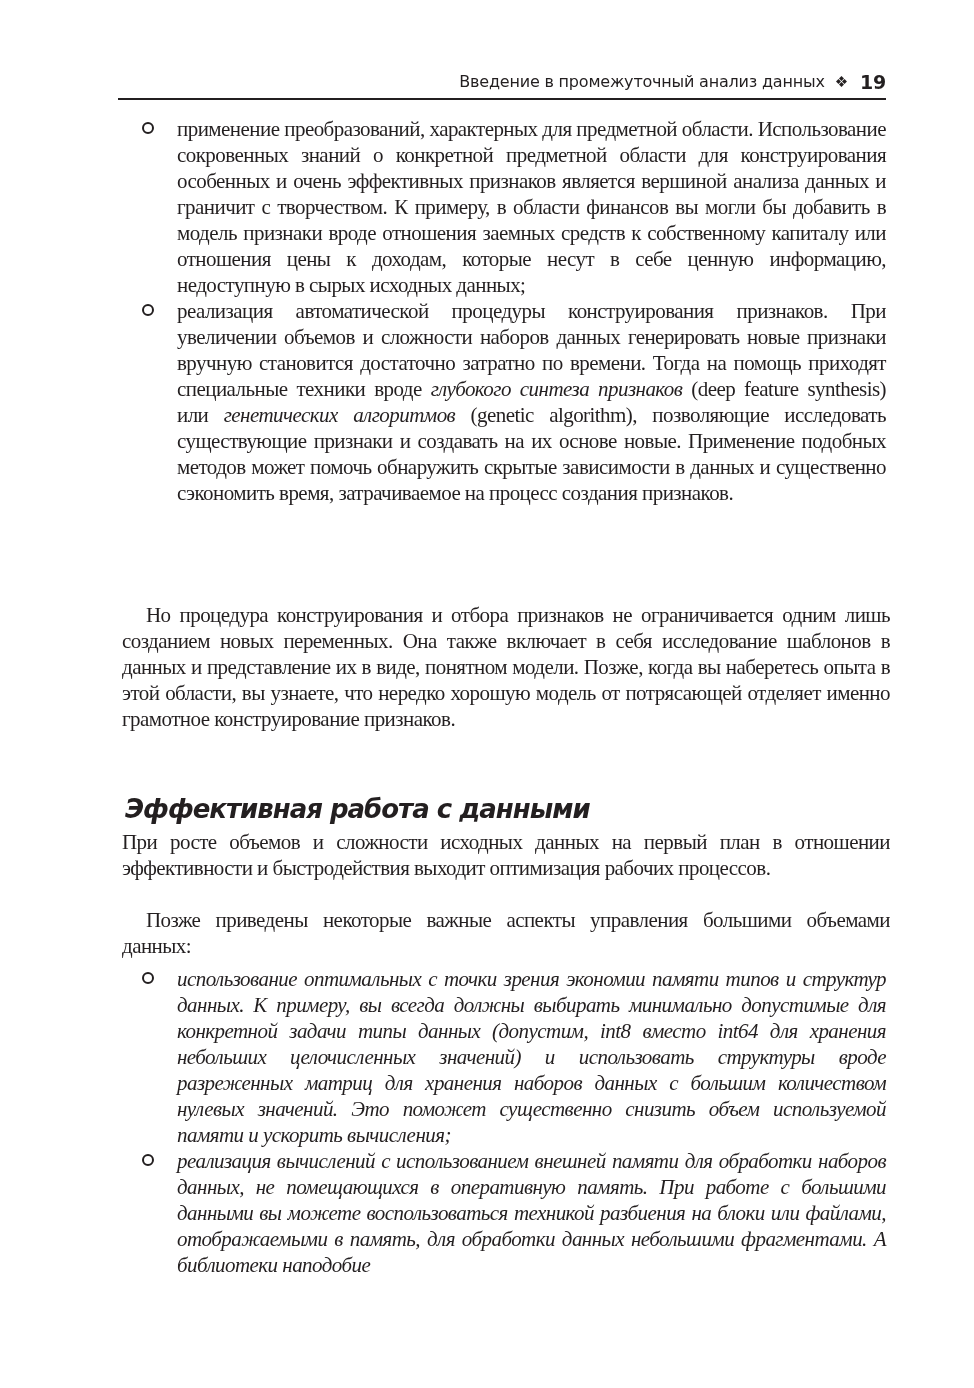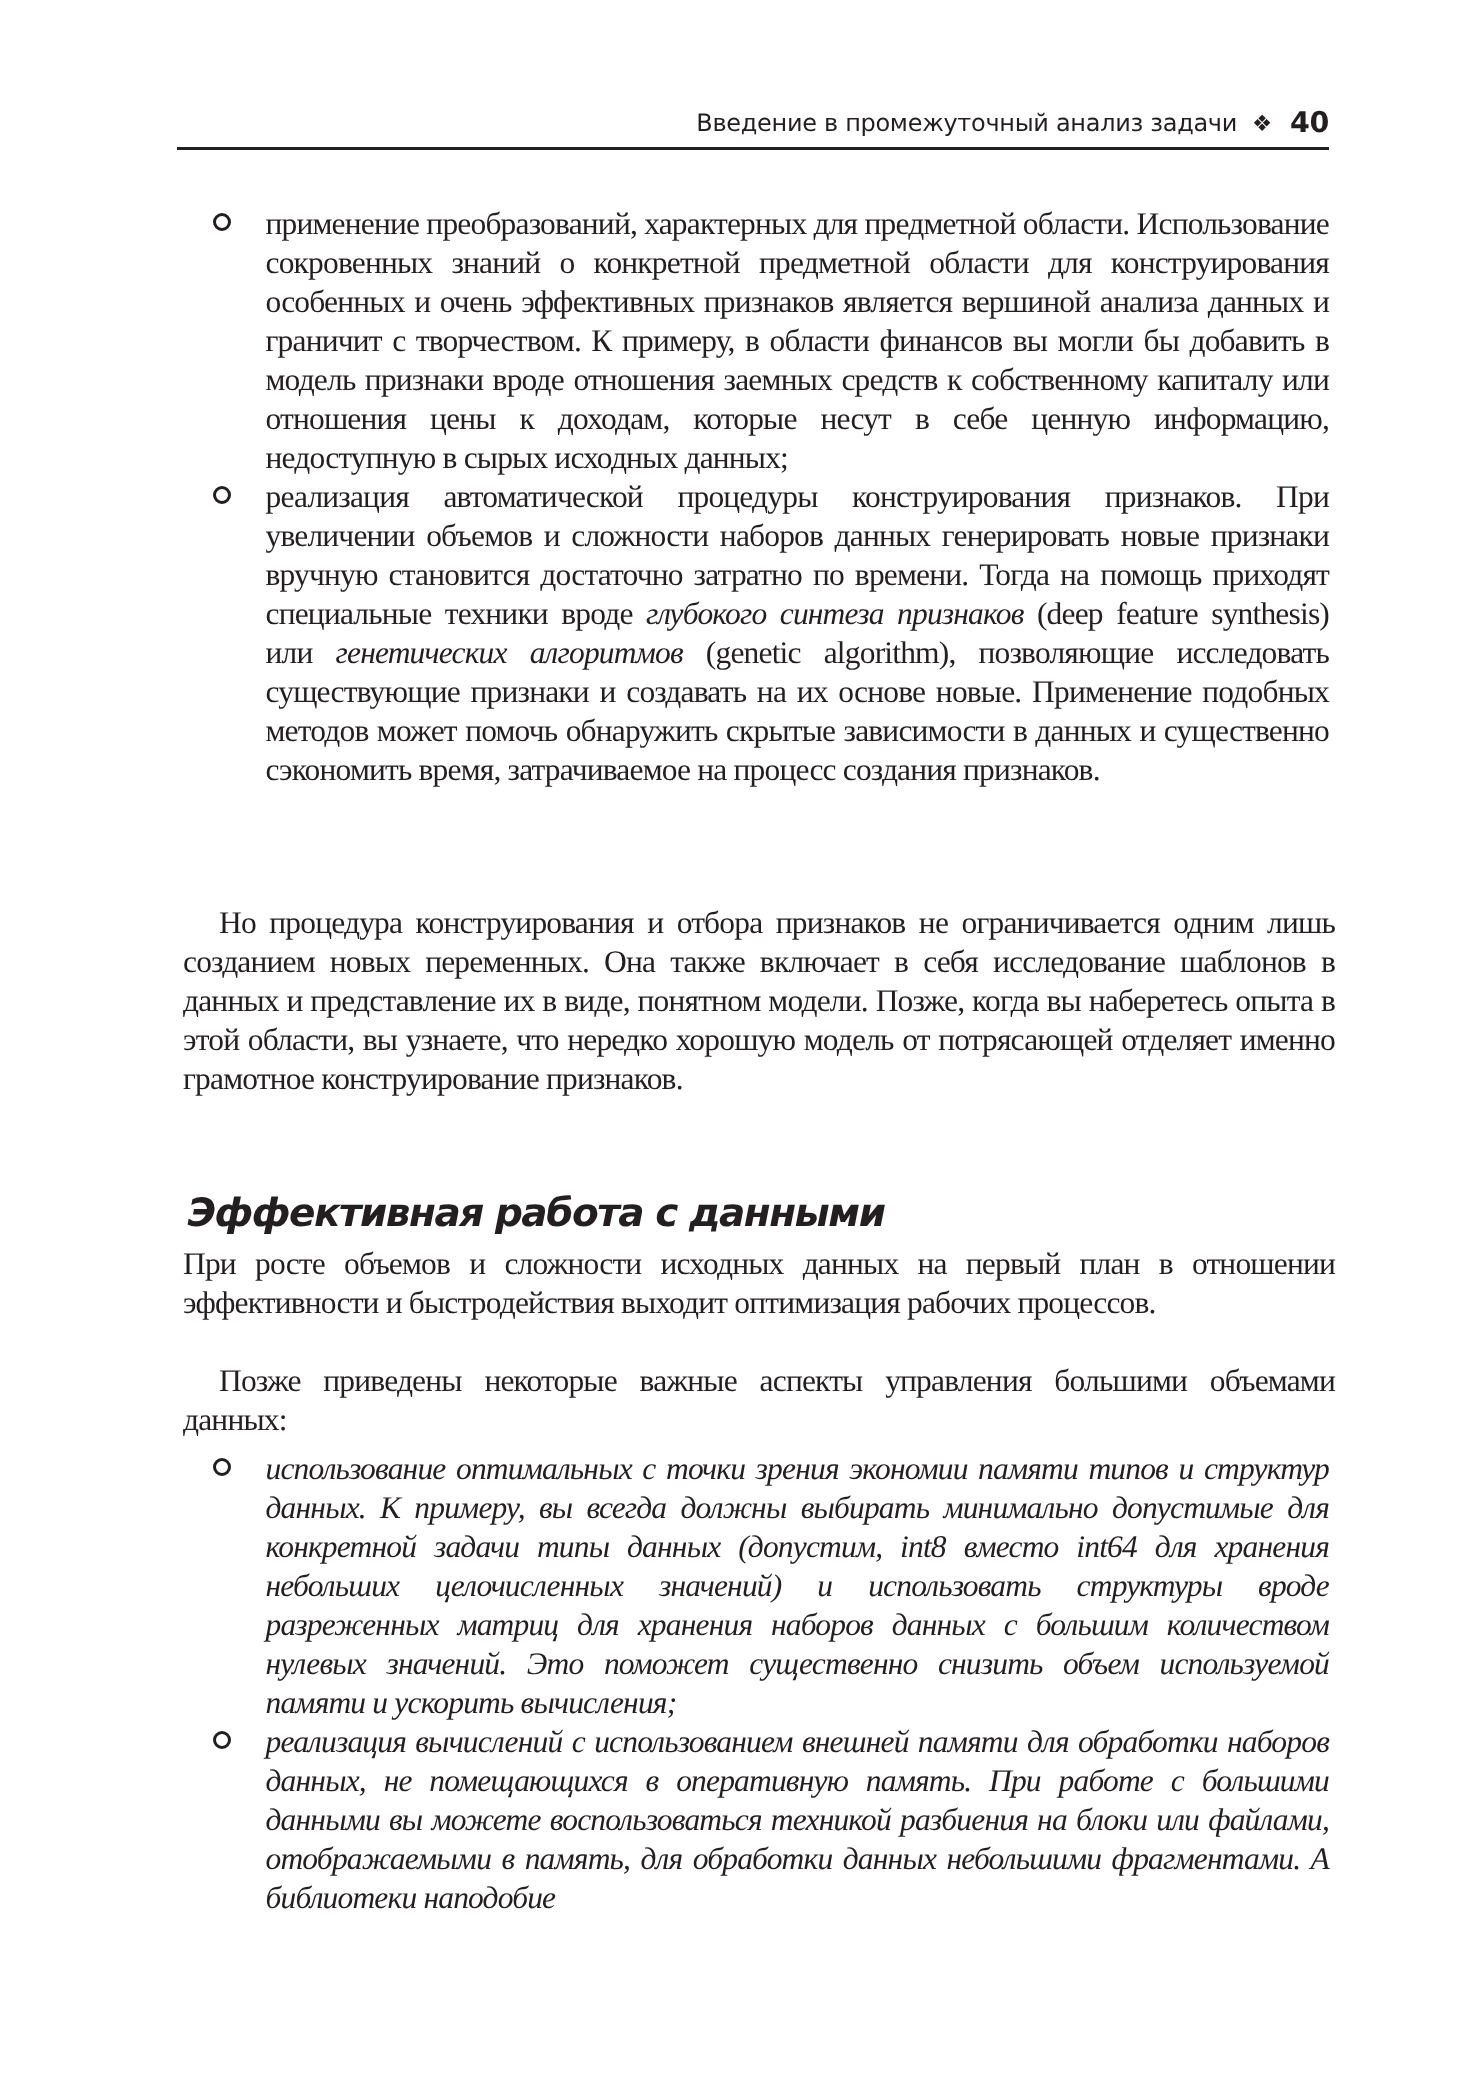--- a/index.html
+++ b/index.html
@@ -40,26 +40,26 @@
     font-family: "DejaVu Sans", sans-serif; font-weight: bold; font-style: italic;
     font-size: 26px; line-height: 36px; letter-spacing: -1px;
   }
 </style>
 </head>
 <body>
 
 <div class="page">
 
   <div class="running-head">
-    <span class="title">Введение в промежуточный анализ задачи</span>
+    <span class="title">Введение в промежуточный анализ данных</span>
     <span class="ornament">❖</span>
-    <span class="page-num">40</span>
+    <span class="page-num">19</span>
   </div>
 
-  <ul class="list body-text" style="top:136px;">
+  <ul class="list body-text" style="top:116px;">
     <li class="list-item">
       <span class="bullet"></span>
       <span>применение преобразований, характерных для предметной области. Использование сокровенных знаний о конкретной предметной области для конструирования особенных и очень эффективных признаков является вершиной анализа данных и граничит с творчеством. К примеру, в области финансов вы могли бы добавить в модель признаки вроде отношения заемных средств к собственному капиталу или отношения цены к доходам, которые несут в себе ценную информацию, недоступную в сырых исходных данных;</span>
     </li>
     <li class="list-item">
       <span class="bullet"></span>
       <span>реализация автоматической процедуры конструирования признаков. При увеличении объемов и сложности наборов данных генерировать новые признаки вручную становится достаточно затратно по времени. Тогда на помощь приходят специальные техники вроде </span><i>глубокого синтеза признаков</i><span> (deep feature synthesis) или </span><i>генетических алгоритмов</i><span> (genetic algorithm), позволяющие исследовать существующие признаки и создавать на их основе новые. Применение подобных методов может помочь обнаружить скрытые зависимости в данных и существенно сэкономить время, затрачиваемое на процесс создания признаков.</span>
     </li>
   </ul>
 

